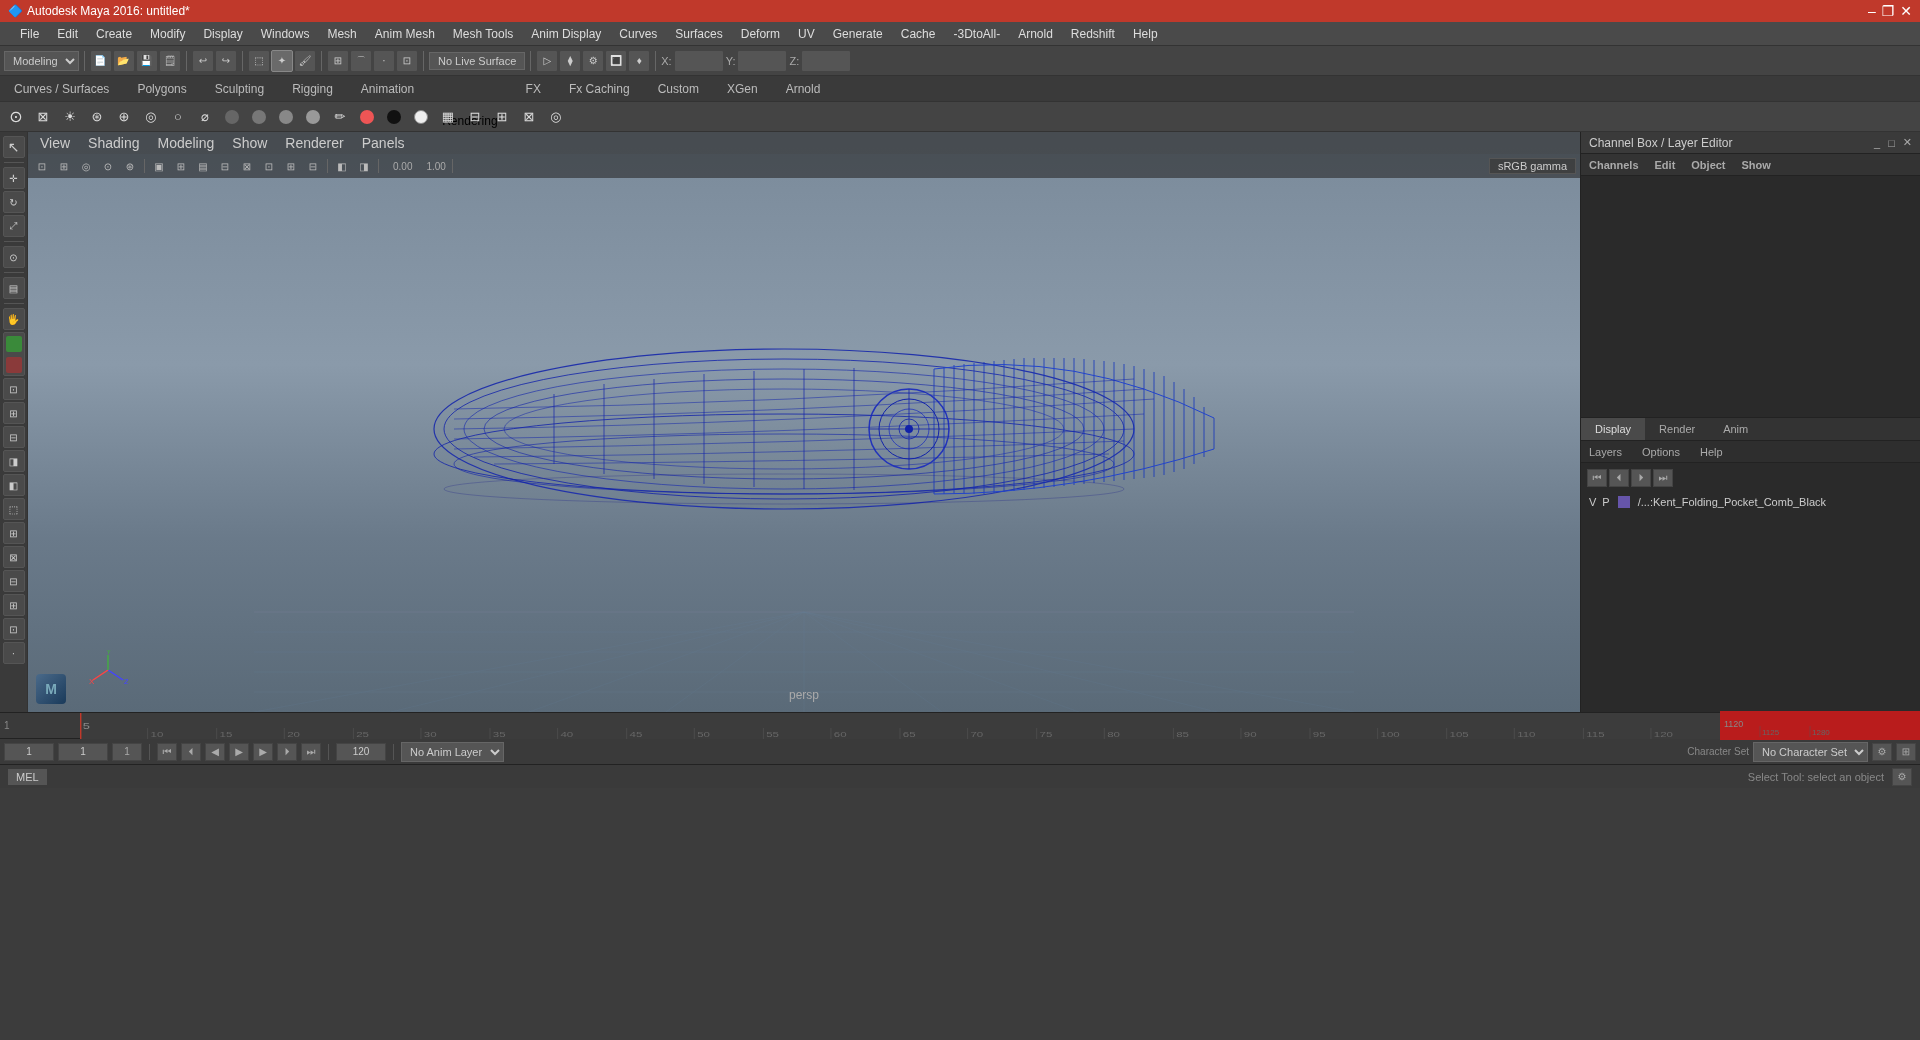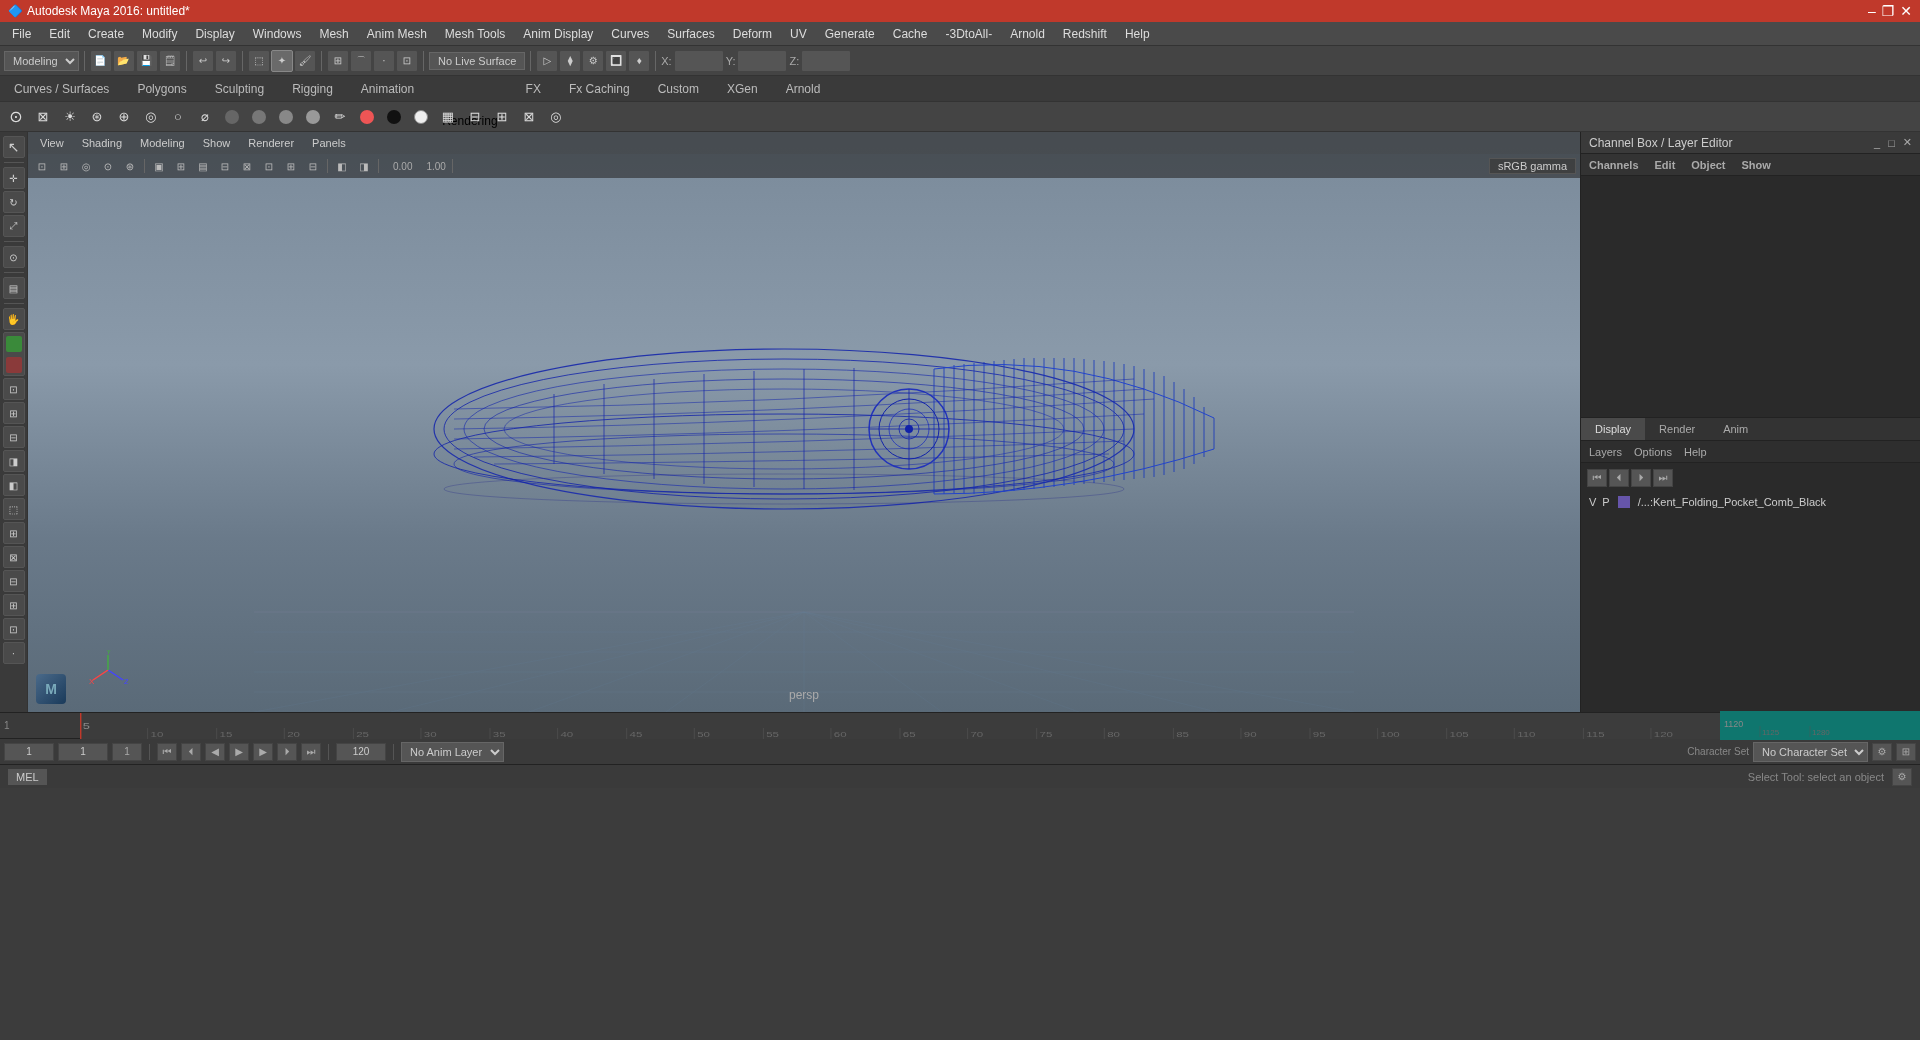--- a/index.html
+++ b/index.html
@@ -10,21 +10,21 @@
       width: 100%; height: 22px; background: #c0392b; display: flex; align-items: center; justify-content: space-between;
       padding: 0 8px; color: white; font-size: 12px;
     }
     #title-bar-left { display: flex; align-items: center; gap: 4px; }
     #title-bar-right { display: flex; align-items: center; gap: 6px; }
     #title-bar-right span { cursor: pointer; font-size: 14px; }
 
     
     #menu-bar {
       width: 100%; height: 24px; background: #4a4a4a; display: flex; align-items: center;
-      padding: 0 4px; gap: 2px; border-bottom: 1px solid #333;
+      padding: 0 12px; gap: 2px; border-bottom: 1px solid #333;
     }
     .menu-item { padding: 2px 8px; color: #ddd; cursor: pointer; font-size: 12px; white-space: nowrap; }
 
     
     #main-toolbar {
       width: 100%; height: 30px; background: #444; display: flex; align-items: center;
       padding: 0 4px; gap: 2px; border-bottom: 1px solid #333;
     }
     .toolbar-group { display: flex; align-items: center; gap: 1px; }
     .toolbar-sep { width: 1px; height: 20px; background: #666; margin: 0 3px; }
@@ -64,21 +64,21 @@
     
     #viewport {
       flex: 1; position: relative; overflow: hidden;
       background: linear-gradient(180deg, #7a8a9a 0%, #8a9aaa 40%, #6a7a8a 70%, #5a6a78 100%);
     }
     #viewport-menu {
       position: absolute; top: 0; left: 0; right: 0; height: 22px;
       display: flex; align-items: center; gap: 2px; padding: 0 4px;
       background: rgba(50,50,50,0.7);
     }
-    .vp-menu-item { padding: 2px 8px; color: #ccc; cursor: pointer; font-size: 11px; }
+    .vp-menu-item { padding: 2px 8px; color: #ccc; cursor: pointer; font-size: 14px; }
     #viewport-toolbar {
       position: absolute; top: 22px; left: 0; right: 0; height: 24px;
       display: flex; align-items: center; gap: 2px; padding: 0 4px;
       background: rgba(40,40,40,0.6);
     }
     .vp-tb-btn { width: 20px; height: 18px; display: flex; align-items: center; justify-content: center; cursor: pointer; color: #bbb; font-size: 10px; }
     .vp-tb-sep { width: 1px; height: 14px; background: #666; margin: 0 2px; }
     #gamma-display { background: rgba(60,60,60,0.8); border: 1px solid #555; padding: 1px 8px; font-size: 11px; color: #ccc; margin-left: auto; }
 
     
@@ -121,21 +121,21 @@
     .cb-tab { font-size: 11px; color: #aaa; cursor: pointer; }
     #channel-box-content { flex: 1; background: #2a2a2a; }
 
     
     #right-bottom-tabs {
       height: 24px; background: #333; display: flex; align-items: center; border-top: 1px solid #222; border-bottom: 1px solid #222;
     }
     .rb-tab { padding: 0 14px; height: 100%; display: flex; align-items: center; font-size: 11px; color: #aaa; cursor: pointer; }
     .rb-tab.active { background: #4a4a4a; color: #ddd; }
 
-    #right-sub-tabs { height: 22px; background: #2e2e2e; display: flex; align-items: center; padding: 0 8px; gap: 12px; border-bottom: 1px solid #222; }
+    #right-sub-tabs { height: 22px; background: #2e2e2e; display: flex; align-items: center; padding: 0 8px; gap: 20px; border-bottom: 1px solid #222; }
     .rs-tab { font-size: 11px; color: #aaa; cursor: pointer; }
 
     #layers-area { flex: 1; background: #2a2a2a; padding: 4px; }
     .layer-item { display: flex; align-items: center; gap: 6px; padding: 3px 4px; font-size: 11px; color: #ccc; cursor: pointer; }
 
     
     #timeline { width: 100%; height: 26px; background: #3a3a3a; display: flex; align-items: center; border-top: 1px solid #222; }
     #timeline-ruler { flex: 1; height: 100%; background: #3c3c3c; position: relative; overflow: hidden; }
 
     
@@ -590,21 +590,21 @@
       <text x="952" y="24" font-size="8" fill="#666">105</text>
       <line x1="997" y1="15" x2="997" y2="26" stroke="#555" stroke-width="0.5"></line>
       <text x="999" y="24" font-size="8" fill="#666">110</text>
       <line x1="1045" y1="15" x2="1045" y2="26" stroke="#555" stroke-width="0.5"></line>
       <text x="1047" y="24" font-size="8" fill="#666">115</text>
       <line x1="1092" y1="15" x2="1092" y2="26" stroke="#555" stroke-width="0.5"></line>
       <text x="1094" y="24" font-size="8" fill="#666">120</text>
     </svg>
   </div>
 
-  <div style="width:200px;background:#0f766e;position:relative;overflow:hidden;">
+  <div style="width:200px;background:#b91c1c;position:relative;overflow:hidden;">
     <svg width="100%" height="26" viewBox="0 0 200 26">
       <text x="4" y="16" font-size="9" fill="#888">1120</text>
       <line x1="40" y1="15" x2="40" y2="26" stroke="#555" stroke-width="0.5"></line>
       <text x="42" y="24" font-size="8" fill="#666">1125</text>
       <line x1="90" y1="15" x2="90" y2="26" stroke="#555" stroke-width="0.5"></line>
       <text x="92" y="24" font-size="8" fill="#666">1280</text>
     </svg>
   </div>
 </div>
 

